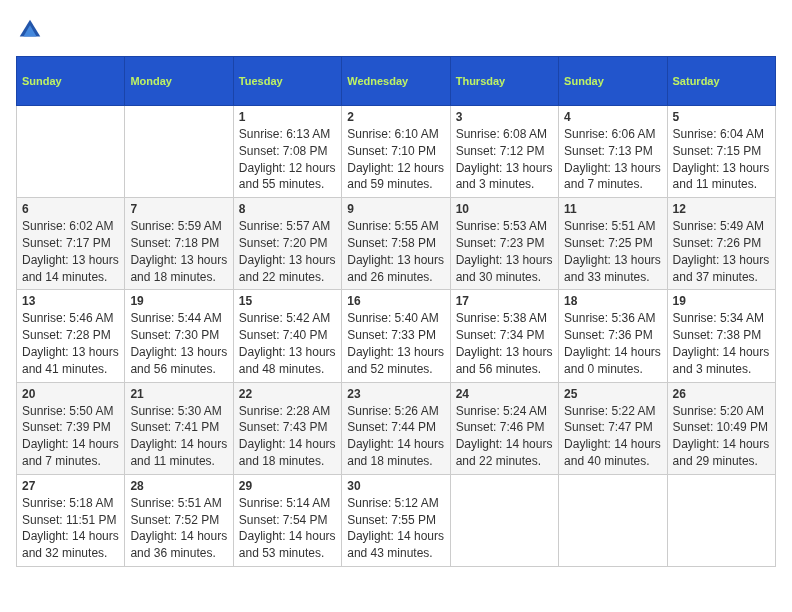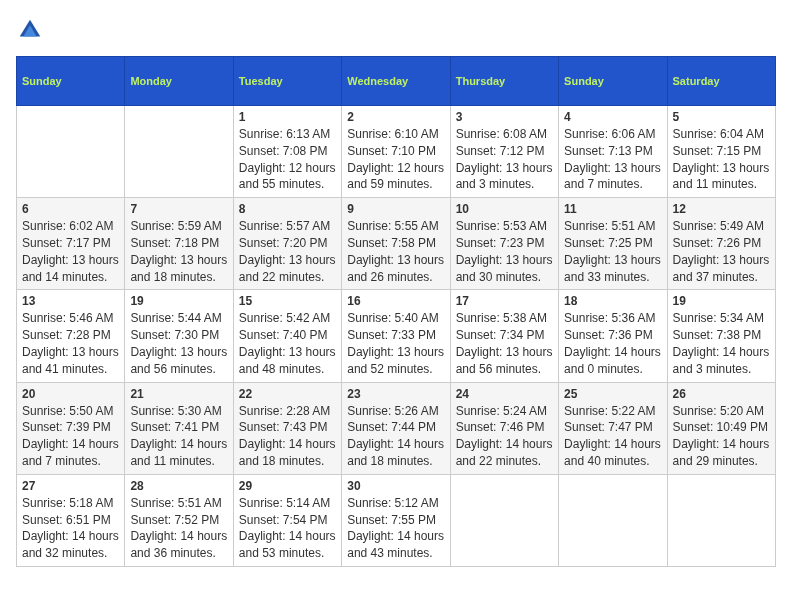--- a/index.html
+++ b/index.html
@@ -342,21 +342,21 @@
           <span>Sunset: 10:49 PM</span><br>
           <span>Daylight: 14 hours and 29 minutes.</span>
         </div>
       </td>
       </tr>
       <tr>
         <td>
         <span class="day-num">27</span>
         <div class="day-info">
           <span>Sunrise: 5:18 AM</span><br>
-          <span>Sunset: 6:51 PM</span><br>
+          <span>Sunset: 11:51 PM</span><br>
           <span>Daylight: 14 hours and 32 minutes.</span>
         </div>
       </td>
         <td>
         <span class="day-num">28</span>
         <div class="day-info">
           <span>Sunrise: 5:51 AM</span><br>
           <span>Sunset: 7:52 PM</span><br>
           <span>Daylight: 14 hours and 36 minutes.</span>
         </div>

